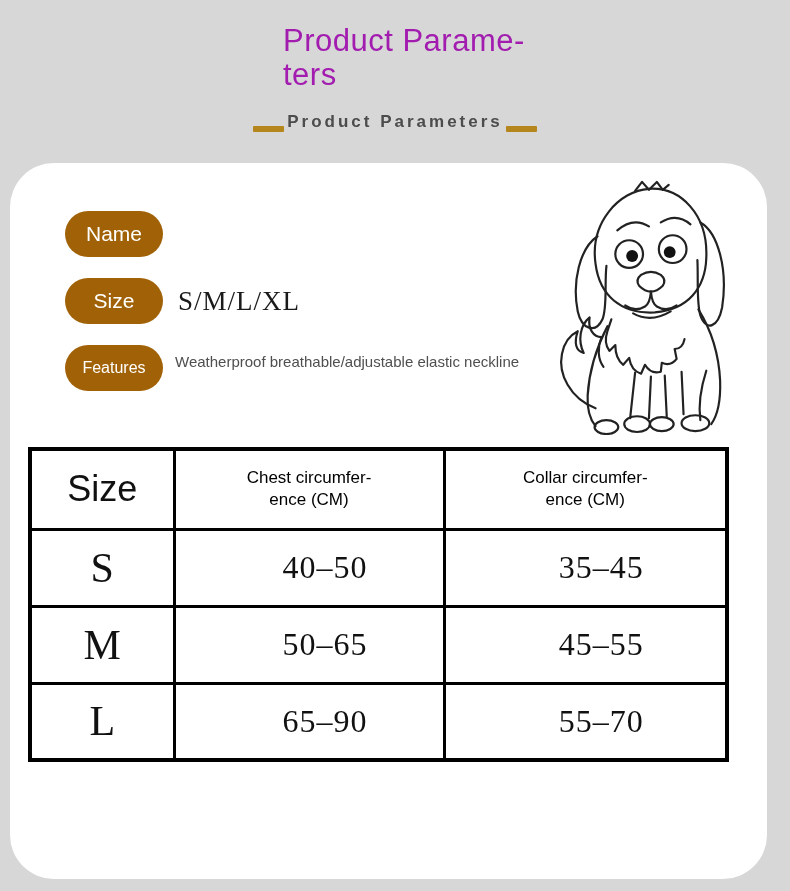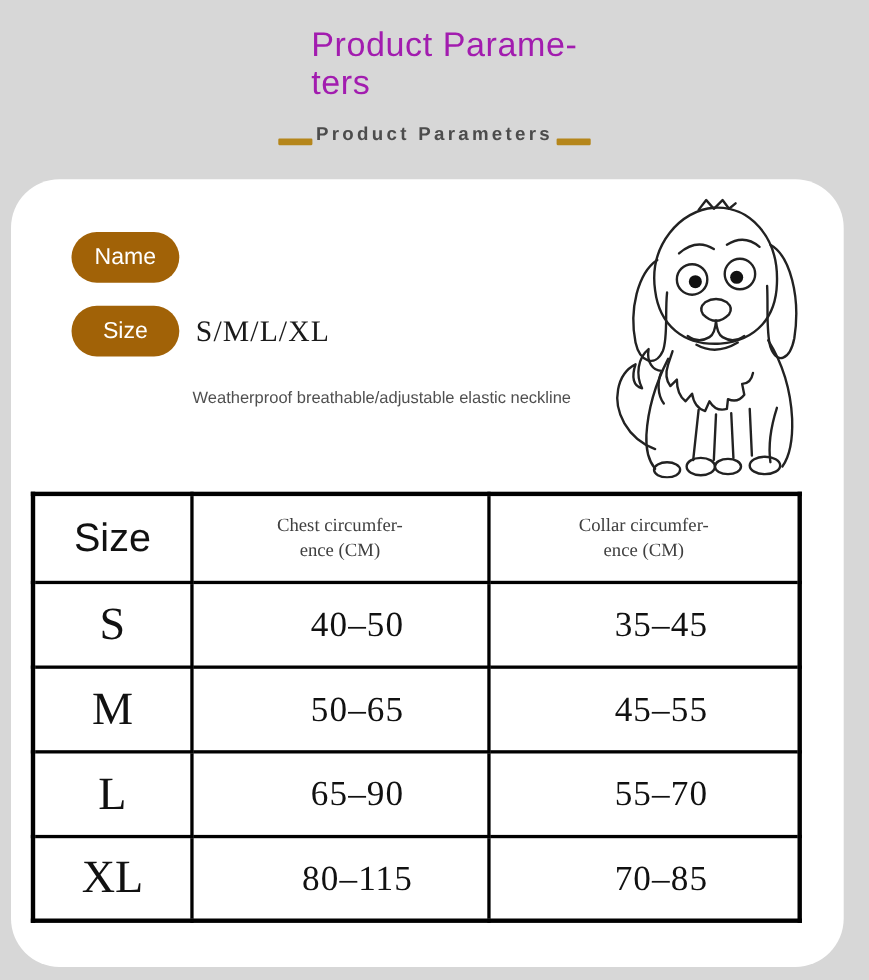--- a/index.html
+++ b/index.html
@@ -66,22 +66,22 @@
   }
   .size-table th,.size-table td{
     border:3px solid #000;text-align:center;vertical-align:middle;padding:0;
   }
   .size-table thead tr{height:80px;}
   .size-table tbody tr{height:77px;}
   th.size-th{
     font-size:36px;font-weight:400;color:#111;font-family:"Liberation Sans",sans-serif;
   }
   th.col-th{
-    font-size:17px;font-weight:400;color:#404040;white-space:pre-line;line-height:1.3;
-    font-family:Liberation Serif, serif;
+    font-size:17px;font-weight:400;color:#000000;white-space:pre-line;line-height:1.3;
+    font-family:Liberation Sans, sans-serif;
   }
   td.size-cell{
     font-family:"Liberation Serif",serif;font-size:42px;color:#111;font-weight:400;
   }
   td.num-cell{
     font-family:"Liberation Serif",serif;font-size:32px;color:#111;font-weight:400;
     letter-spacing:1px;
     padding-left:32px;
   }
 </style>
@@ -99,20 +99,21 @@
     <span class="dash"></span>
   </div>
 
   <div class="card">
 
     <div class="pill pill-name">Name</div>
 
     <div class="pill pill-size">Size</div>
     <div class="value-size">S/M/L/XL</div>
 
+    <div class="pill pill-features">Features</div>
     <div class="value-feat1">Weatherproof breathable/adjustable elastic neckline</div>
 
     <div class="dog-wrap">
       <svg viewBox="0 0 190 265" fill="none" stroke="#222" stroke-width="2.2" stroke-linecap="round" stroke-linejoin="round">
 
         <path d="M46,92 C40,50 70,18 100,16 C132,14 160,42 158,86 C157,116 140,138 106,141 C72,143 50,124 46,92 Z"></path>
 
         <path d="M86,18 L93,9 L100,17 L108,9 L114,17 L120,12"></path>
 
         <path d="M48,64 C30,76 22,110 28,140 C32,158 46,163 53,148 C58,136 55,112 57,94"></path>
@@ -175,22 +176,17 @@
         <tr>
           <td class="size-cell">M</td>
           <td class="num-cell">50–65</td>
           <td class="num-cell">45–55</td>
         </tr>
         <tr>
           <td class="size-cell">L</td>
           <td class="num-cell">65–90</td>
           <td class="num-cell">55–70</td>
         </tr>
-        <tr>
-          <td class="size-cell">XL</td>
-          <td class="num-cell">80–115</td>
-          <td class="num-cell">70–85</td>
-        </tr>
       </tbody>
     </table>
 
   </div>
 </div>
 
 </body></html>

